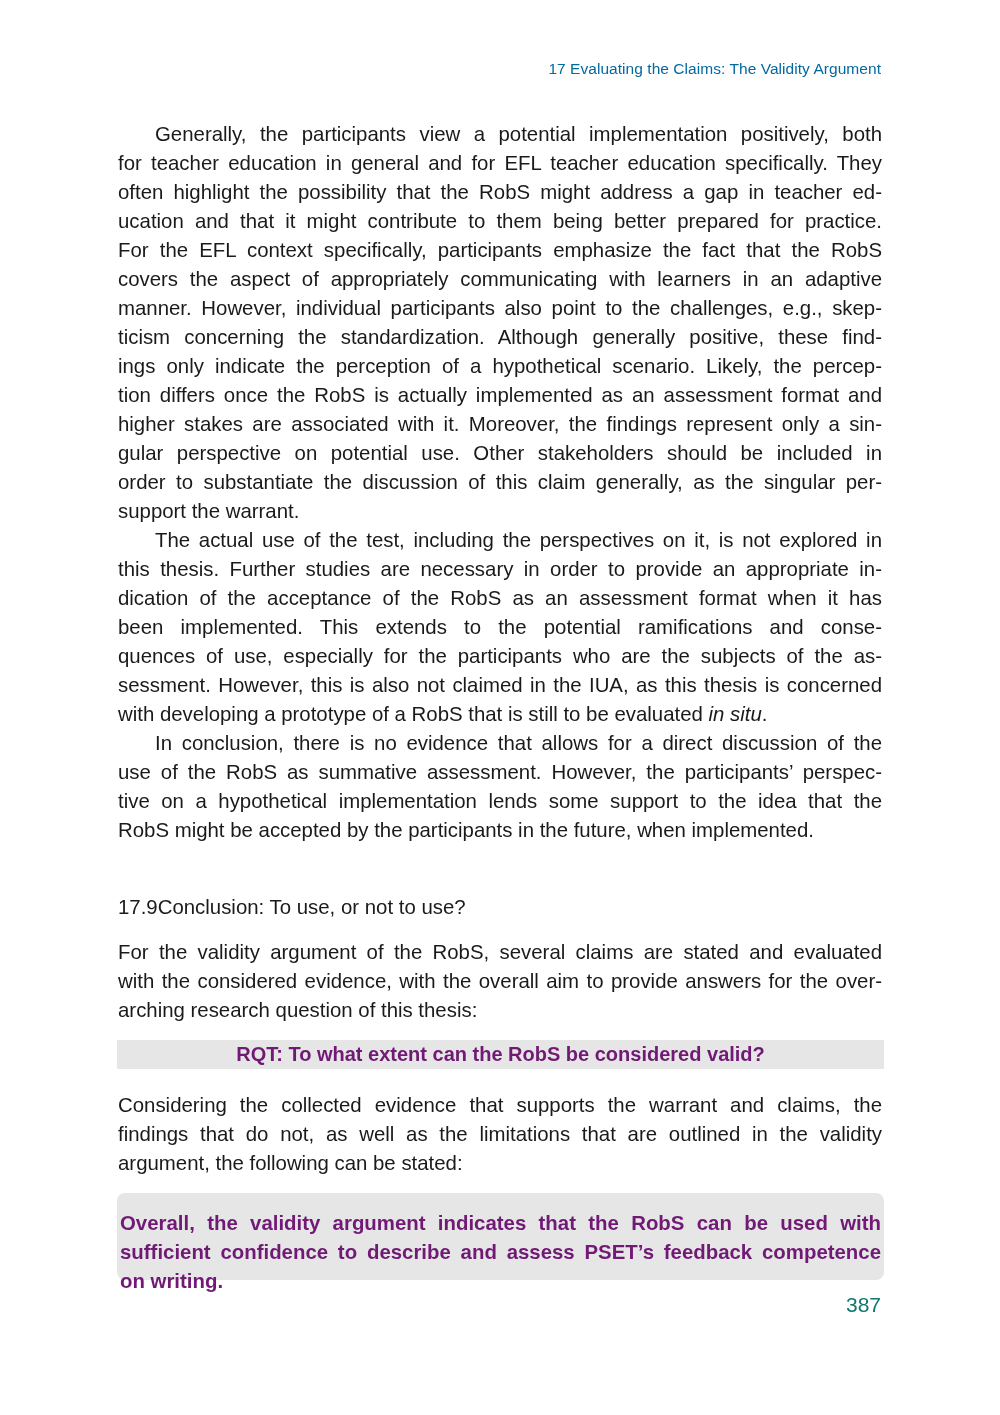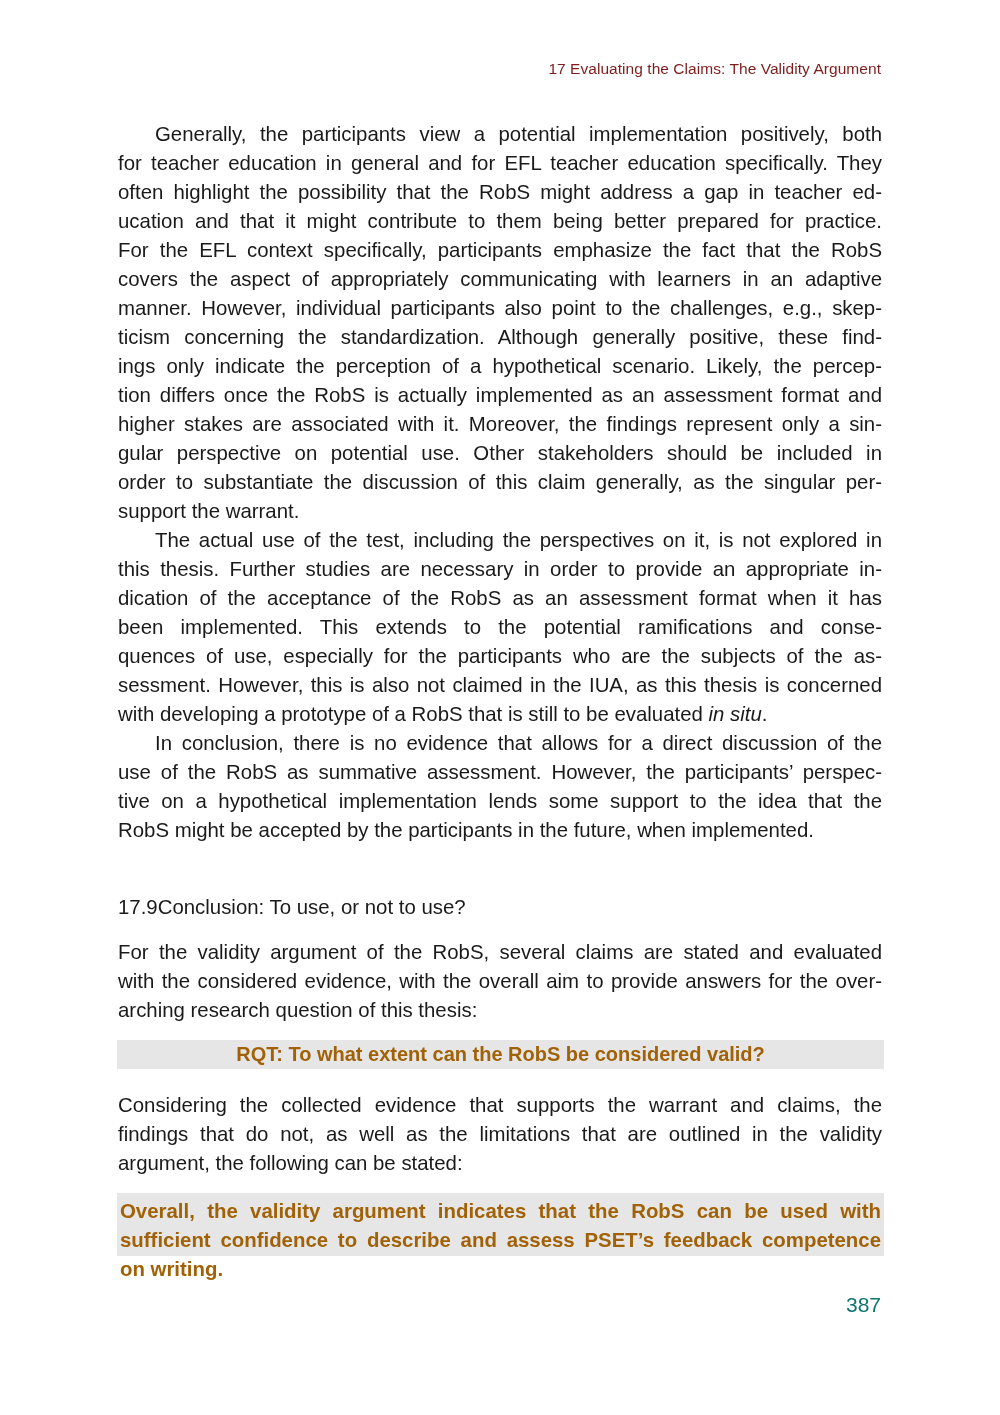--- a/index.html
+++ b/index.html
@@ -3,43 +3,43 @@
 <meta charset="utf-8">
 <style>
   html, body { margin: 0; padding: 0; background: #ffffff; }
   body {
     width: 1000px; height: 1415px; position: relative; overflow: hidden;
     font-family: "Liberation Sans", "DejaVu Sans", sans-serif;
     color: #1a1a1a;
   }
   .running-head {
     position: absolute; top: 60px; right: 119px;
-    font-size: 15.5px; letter-spacing: 0.05px; color: #7f1d1d;
+    font-size: 15.5px; letter-spacing: 0.05px; color: #0369a1;
   }
   .body-text {
     position: absolute; left: 118px; width: 764px;
     font-size: 20.4px; line-height: 29px;
   }
   .line {
     display: block; height: 29px; white-space: nowrap;
     text-align: justify; text-align-last: justify;
   }
   .line.last { text-align-last: left; }
   .line.indent { padding-left: 37px; }
   .heading {
     position: absolute; left: 118px; top: 893px;
     font-size: 20.4px; line-height: 29px;
   }
   .heading .num { margin-right: 0; }
   .box {
     position: absolute; left: 117px; width: 767px; background: #e6e6e6;
-    font-weight: bold; color: #a16207;
+    font-weight: bold; color: #701a75;
   }
   .rqt-box { top: 1040px; height: 29px; font-size: 20px; line-height: 29px; text-align: center; }
-  .conclusion-box { top: 1193px; height: 63px; font-size: 20.4px; line-height: 29px; padding: 4px 3px; box-sizing: border-box; }
+  .conclusion-box { top: 1193px; height: 87px; font-size: 20.4px; line-height: 29px; padding: 16px 3px; box-sizing: border-box; border-radius: 8px; }
   .conclusion-box .line { height: 29px; }
   .page-number {
     position: absolute; top: 1293px; right: 119px; font-size: 21px; color: #0f766e;
   }
   em { font-style: italic; }
 </style>
 </head>
 <body>
 
 <div class="running-head">17 Evaluating the Claims: The Validity Argument</div>

